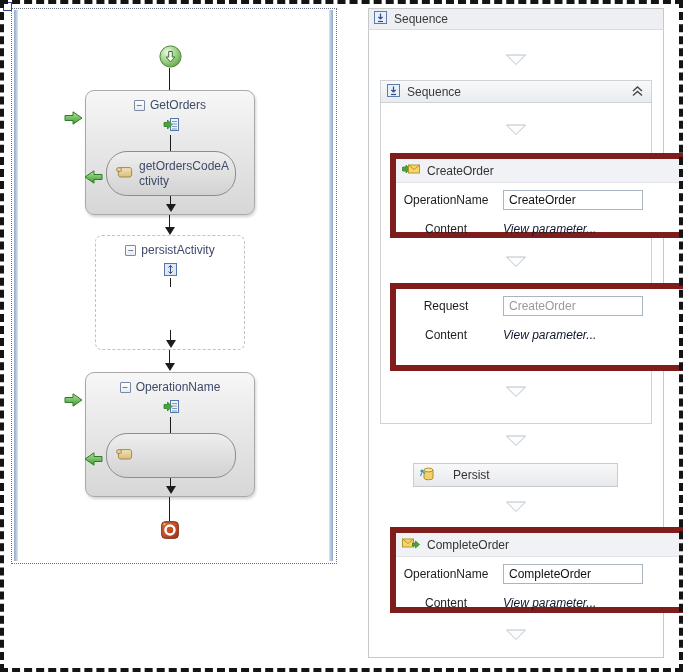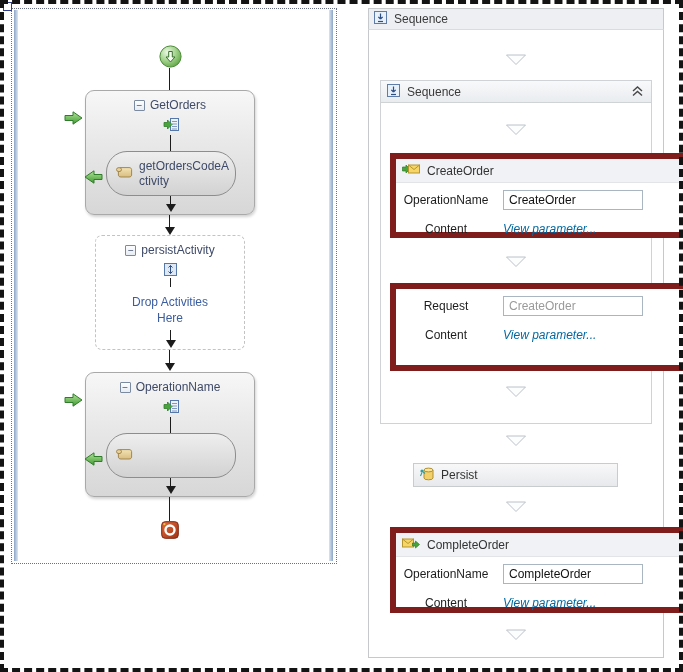--- a/index.html
+++ b/index.html
@@ -55,24 +55,24 @@
   .tri{z-index:5;}
   .card{width:304px;border:6px solid #7f1d1d;background:#fff;z-index:5;}
   .card-header{height:24px;background:#f0f2f5;border-bottom:1px solid #e2e4e7;
                display:flex;align-items:center;gap:7px;padding-left:6px;color:#333;}
   .card-row{display:flex;align-items:center;height:21px;margin-top:6px;}
   .card-row + .card-row{margin-top:8px;}
   .row-label{width:100px;text-align:center;margin-right:7px;color:#1d1d1d;}
   .ctl{width:140px;height:20px;border:1px solid #a9b6c2;background:#fff;padding:1px 5px;
        font-family:"Liberation Sans",sans-serif;font-size:12px;color:#111;}
   .ctl.gray-text{color:#9a9a9a;}
-  .row-link{font-style:italic;color:#0369a1;cursor:pointer;}
+  .row-link{font-style:italic;color:#0f172a;cursor:pointer;}
   .persist-bar{left:413px;top:463px;width:205px;height:24px;border:1px solid #c9cccf;
                background:linear-gradient(180deg,#f8f8f9,#e7e9ec);display:flex;align-items:center;
-               gap:6px;padding-left:5px;color:#333;z-index:5;}
+               gap:18px;padding-left:5px;color:#333;z-index:5;}
 </style>
 </head>
 <body>
 
 <div class="stage">
 
   <svg width="0" height="0" style="position:absolute">
     <defs>
       <linearGradient id="gArrowG" x1="0" y1="0" x2="0" y2="1">
         <stop offset="0" stop-color="#b2e399"></stop>
@@ -153,21 +153,20 @@
       <span class="minusbox">−</span>
       <span>persistActivity</span>
     </div>
     <div class="abs" style="left:68px;top:27px">
       <svg width="13" height="13">
         <rect x="0.5" y="0.5" width="12" height="12" fill="#dfe9f6" stroke="#5577aa"></rect>
         <path d="M6.5 2.5 v8 M6.5 2.5 l-2 2 M6.5 2.5 l2 2 M6.5 10.5 l-2 -2 M6.5 10.5 l2 -2" stroke="#2d4f86" fill="none"></path>
       </svg>
     </div>
     <div class="abs vline" style="left:74px;top:42px;height:9px"></div>
-    <div class="drop-hint">Drop Activities Here</div>
     <div class="abs vline" style="left:74px;top:94px;height:10px"></div>
     <div class="abs ahead" style="left:70px;top:104px"></div>
   </div>
 
   <div class="abs vline" style="left:169px;top:350px;height:13px"></div>
   <div class="abs ahead" style="left:165px;top:363px"></div>
 
   <div class="abs act-box" style="left:85px;top:372px">
     <div class="act-title">
       <span class="minusbox">−</span>

